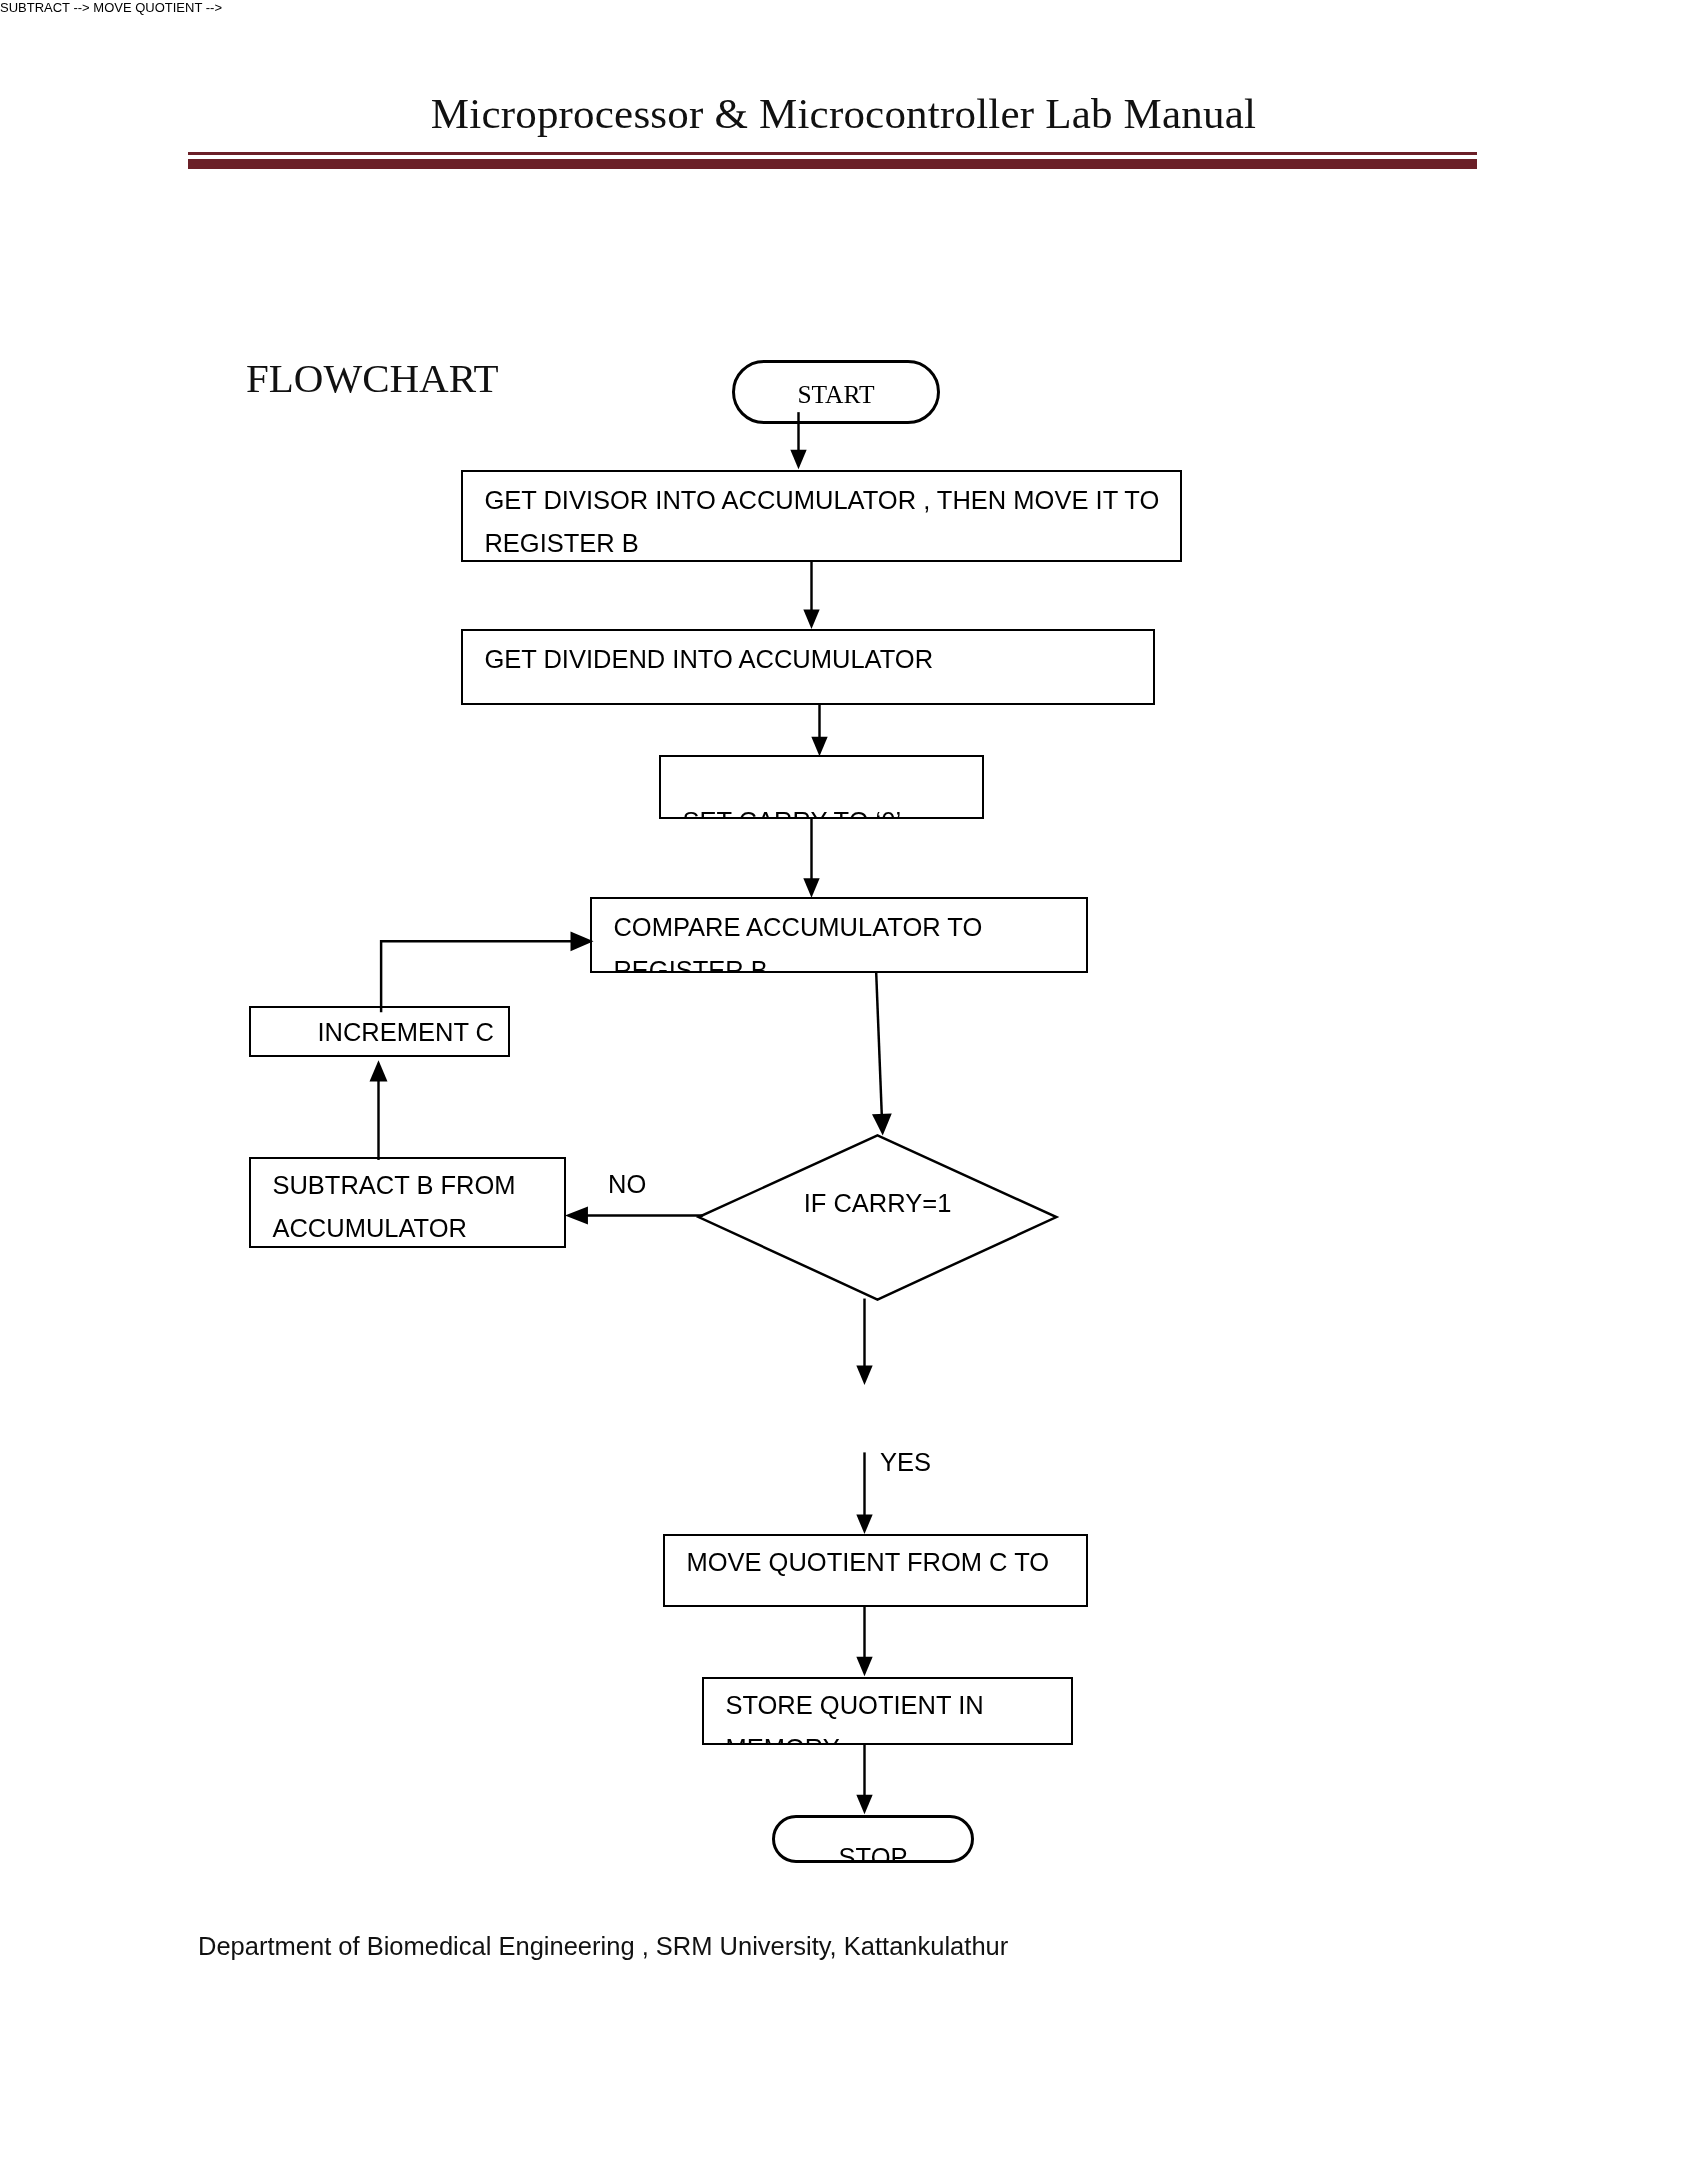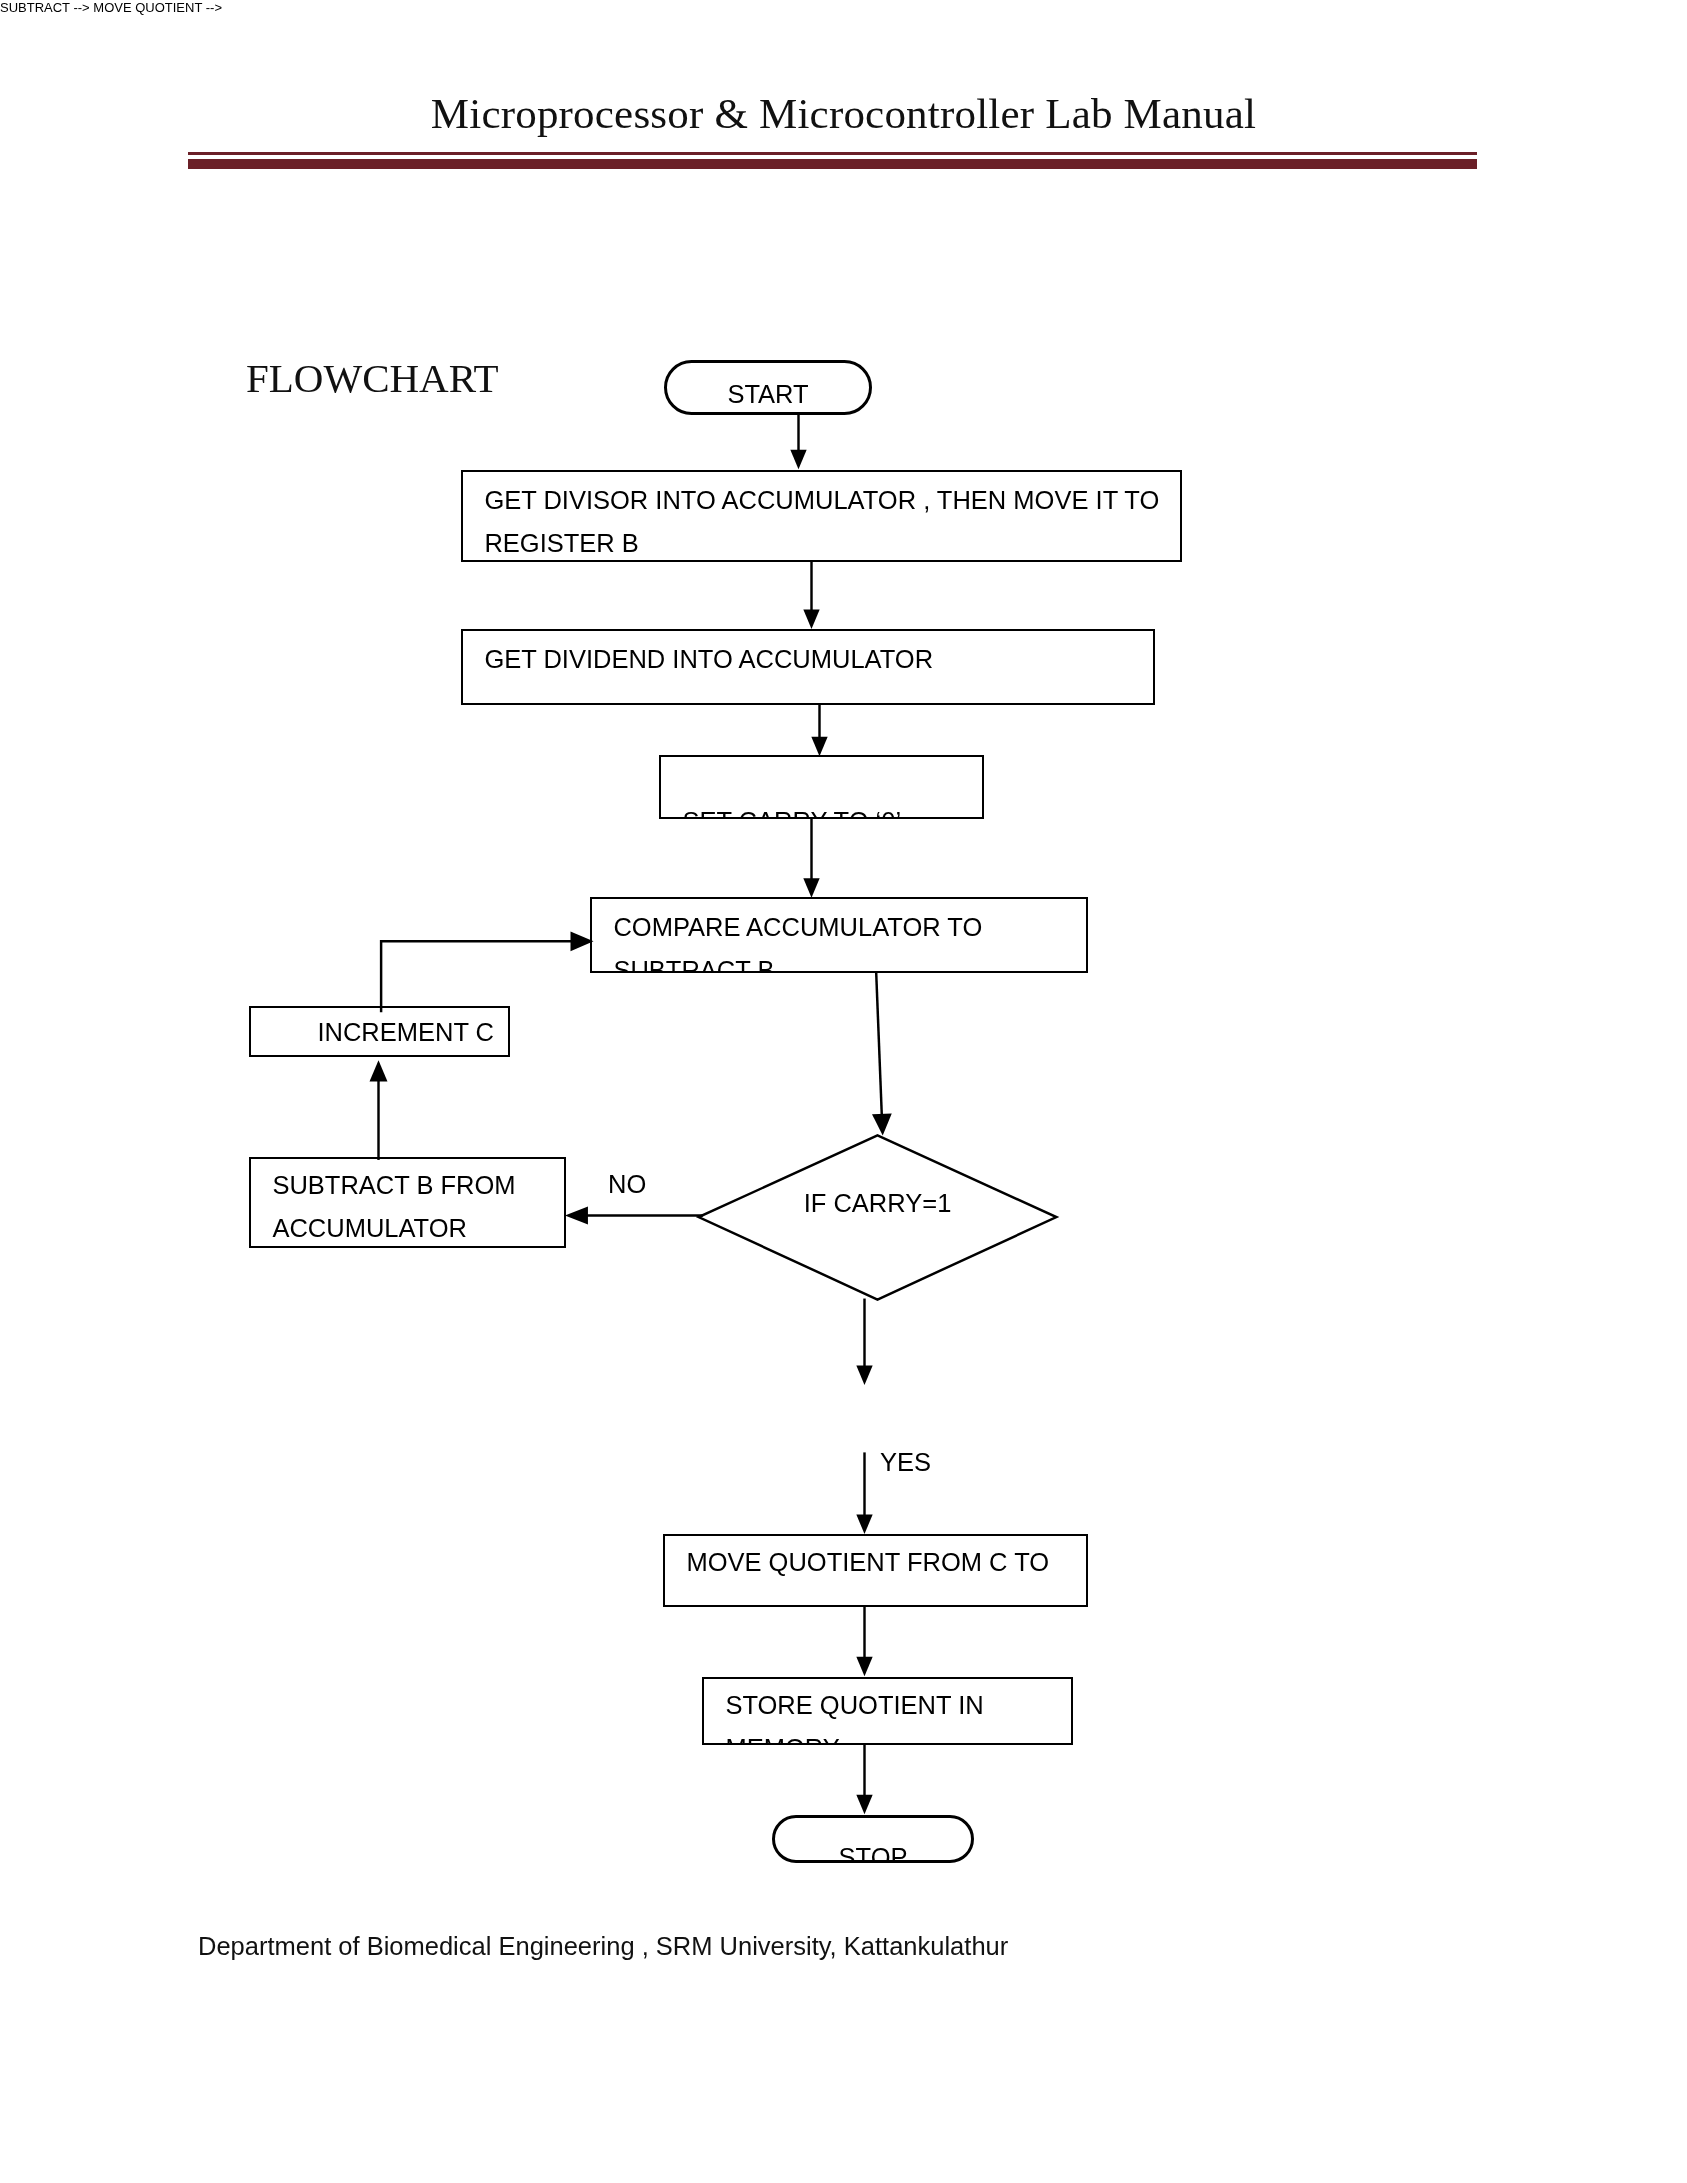--- a/index.html
+++ b/index.html
@@ -154,42 +154,42 @@
     <div class="gap"></div>
     <div class="thick"></div>
   </div>
 
   
   <div class="flowchart-label">FLOWCHART</div>
 
   
 
   
-  <div class="node terminal" style="left:664px; top:360px; width:208px; height:55px;">
+  <div class="node terminal" style="left:732px; top:360px; width:208px; height:64px;font-family:Liberation Serif, serif;">
     <div class="txt" style="top:10px;">START</div>
   </div>
 
   
   <div class="node" style="left:461px; top:470px; width:721px; height:92px;">
     <div class="txt" style="top:7.4px;">GET DIVISOR INTO ACCUMULATOR , THEN MOVE IT TO REGISTER B</div>
   </div>
 
   
   <div class="node" style="left:461px; top:629px; width:694px; height:76px;">
     <div class="txt" style="top:7.4px;">GET DIVIDEND INTO ACCUMULATOR</div>
   </div>
 
   
   <div class="node" style="left:659px; top:755px; width:325px; height:64px;">
     <div class="txt" style="top:5px;margin-top:38px;">SET CARRY TO ‘0’</div>
   </div>
 
   
   <div class="node" style="left:590px; top:897px; width:498px; height:76px;">
-    <div class="txt" style="top:7.4px;">COMPARE ACCUMULATOR TO SUBTRACT B</div>
+    <div class="txt" style="top:7.4px;">COMPARE ACCUMULATOR TO REGISTER B</div>
   </div>
 
   
   <div class="node" style="left:249px; top:1006px; width:261px; height:51px;">
     <div class="txt" style="top:2.5px;margin-left:45px;">INCREMENT C</div>
   </div>
 
   
   <div class="node" style="left:249px; top:1157px; width:317px; height:91px;">
     <div class="txt" style="top:5px;">SUBTRACT B FROM ACCUMULATOR</div>

